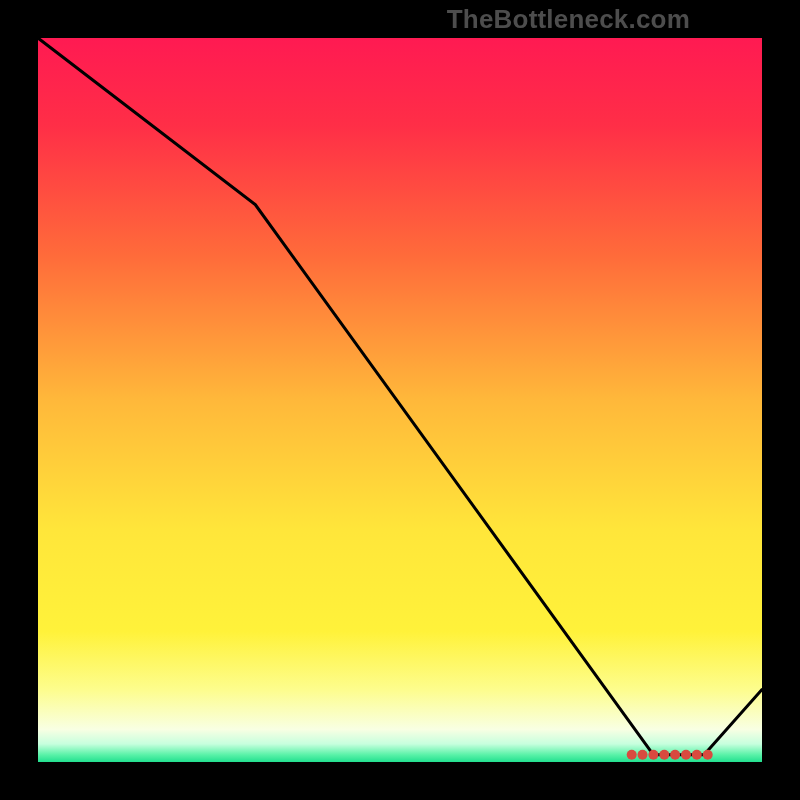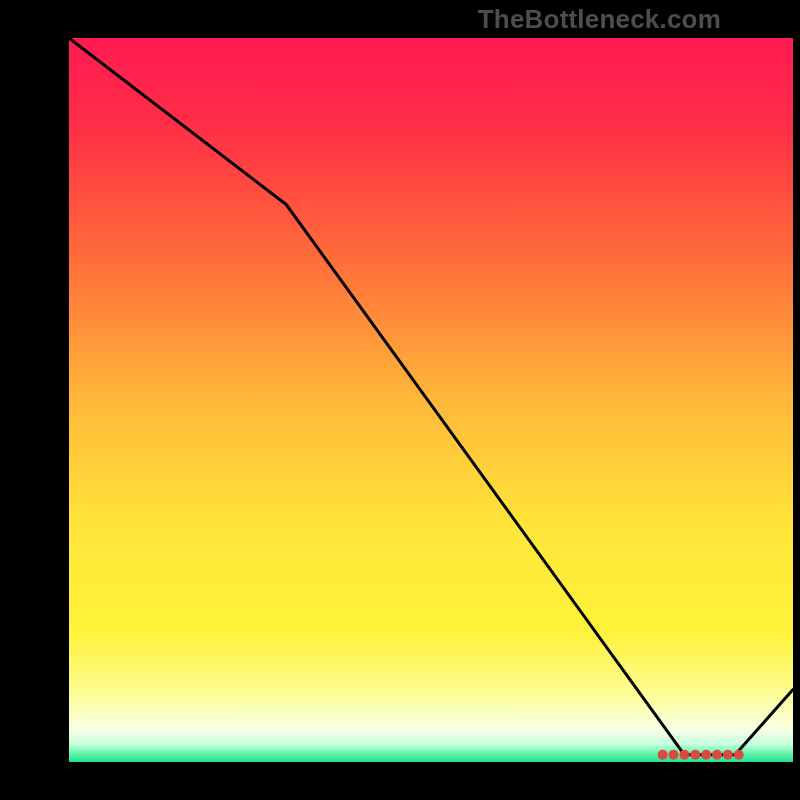--- a/index.html
+++ b/index.html
@@ -9,21 +9,20 @@
     height: 800px;
     background: #000;
     overflow: hidden;
     font-family: Arial, Helvetica, sans-serif;
   }
   .frame {
     position: relative;
     width: 704px;
     height: 800px;
     background: #000;
-    margin-left: 31px;
   }
   .watermark {
     position: absolute;
     top: 4px;
     right: 14px;
     color: #4d4d4d;
     font-size: 26px;
     font-weight: 600;
     letter-spacing: 0.2px;
     pointer-events: none;

